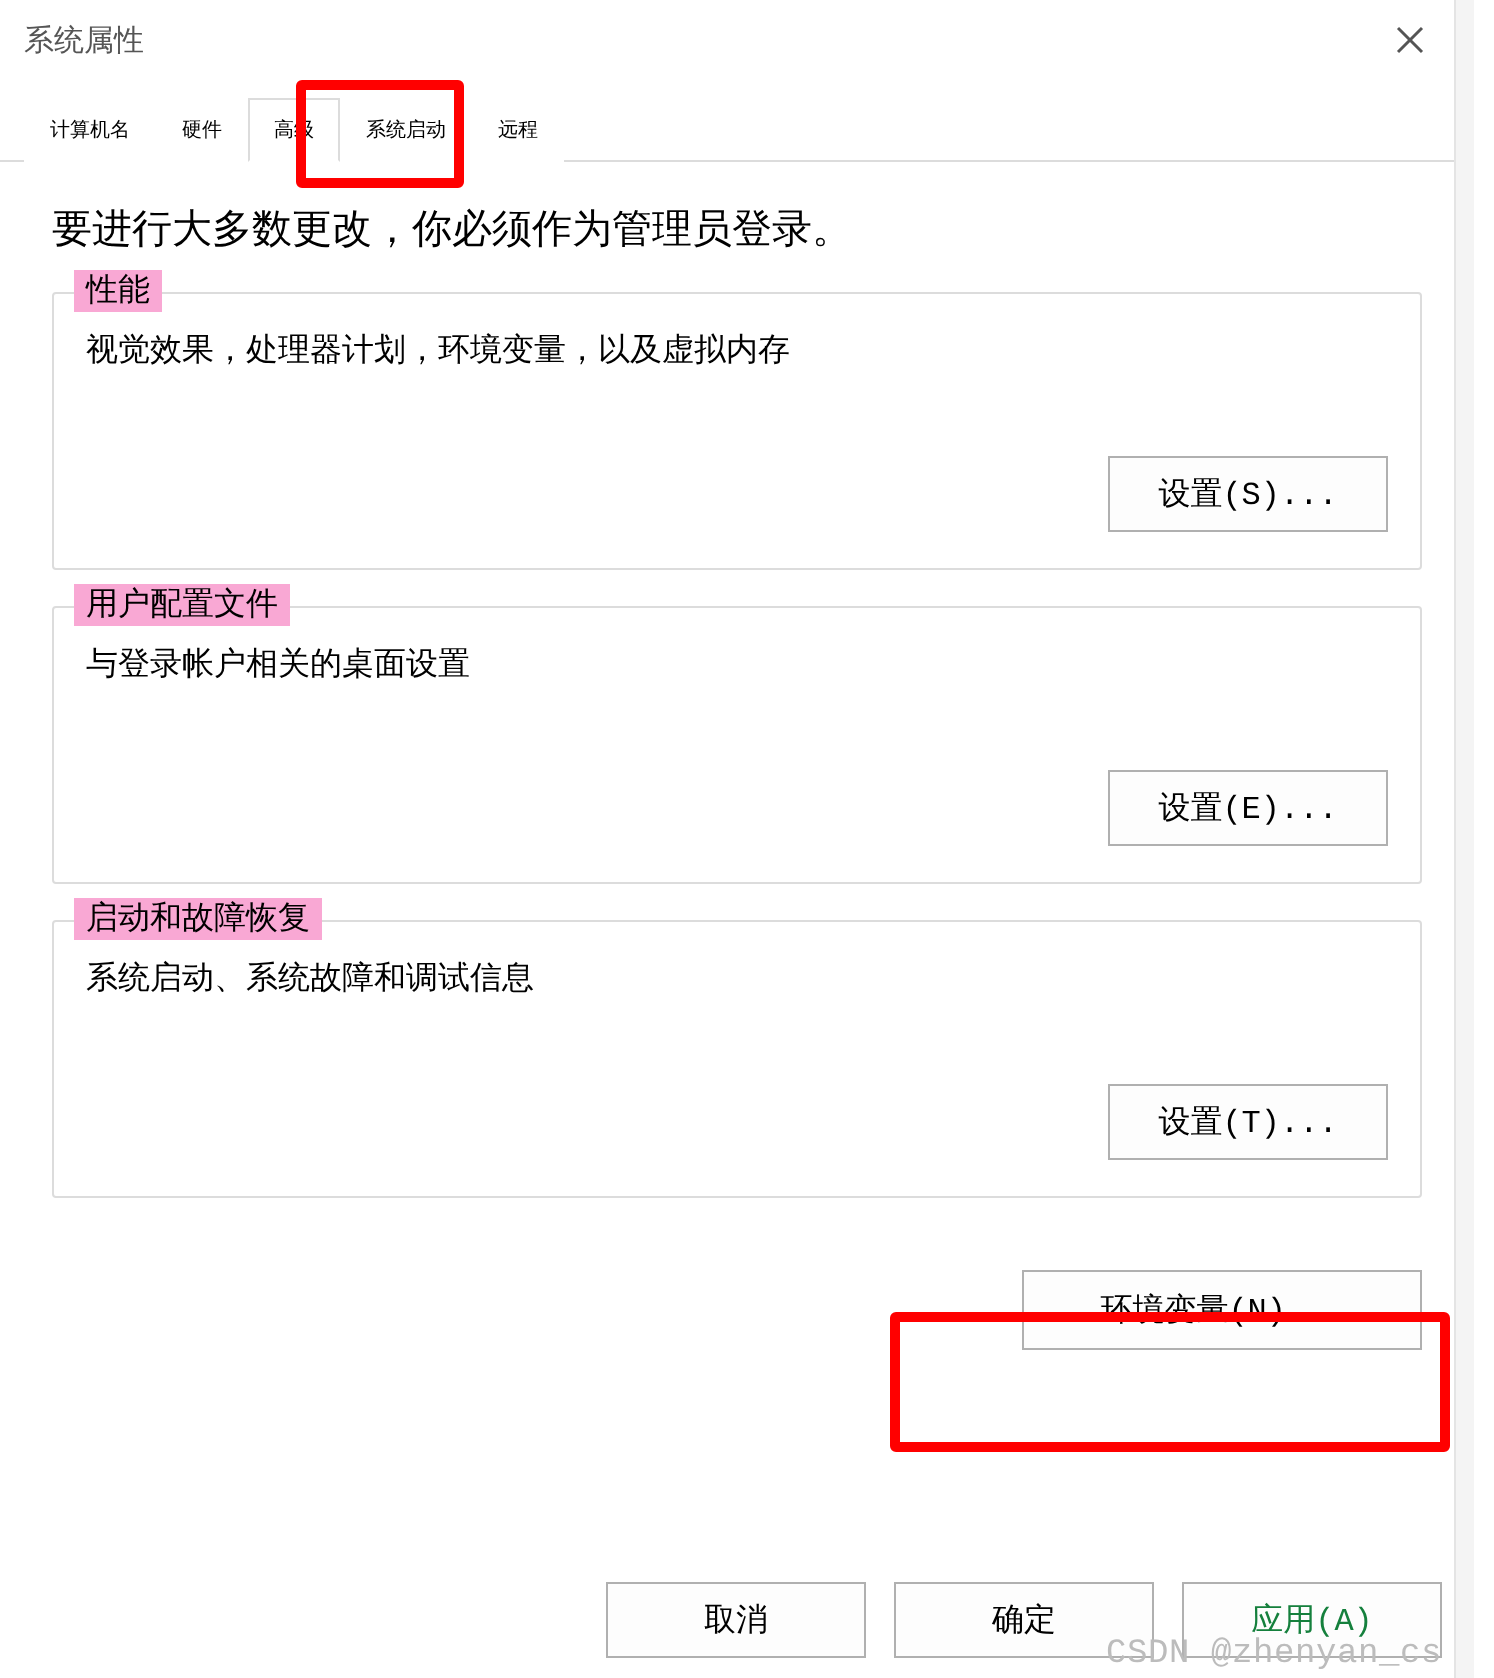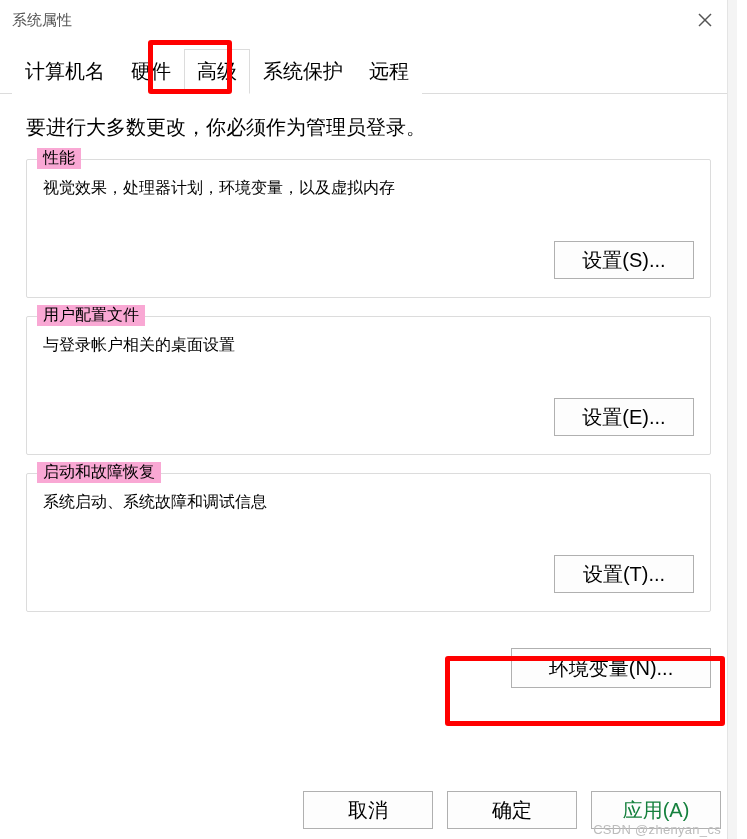--- a/index.html
+++ b/index.html
@@ -14,20 +14,21 @@
       width: 747px;
       height: 839px;
       position: relative;
       color: #000;
     }
     .dialog {
       width: 737px;
       height: 839px;
       background: #ffffff;
       position: relative;
+      font-family: Liberation Mono, monospace;
     }
     .titlebar {
       height: 40px;
       display: flex;
       align-items: center;
       padding: 0 12px;
       color: #555;
       font-size: 15px;
     }
     .titlebar .title-text {
@@ -47,21 +48,21 @@
       height: 16px;
     }
     .tabs {
       display: flex;
       padding: 8px 12px 0 12px;
       border-bottom: 1px solid #dcdcdc;
       gap: 0;
     }
     .tab {
       padding: 8px 12px;
-      font-size: 20px;
+      font-size: 10px;
       cursor: pointer;
       border: 1px solid transparent;
       border-bottom: none;
       position: relative;
       top: 1px;
       background: #fff;
     }
     .tab.active {
       border: 1px solid #dcdcdc;
       border-bottom: 1px solid #fff;
@@ -112,21 +113,21 @@
     }
     .group-btn-row {
       display: flex;
       justify-content: flex-end;
     }
     .btn {
       min-width: 140px;
       height: 38px;
       border: 1px solid #b0b0b0;
       background: #fdfdfd;
-      font-size: 20px;
+      font-size: 16px;
       font-family: inherit;
       cursor: pointer;
       padding: 0 18px;
     }
     .env-row {
       display: flex;
       justify-content: flex-end;
       padding: 8px 26px 0 26px;
     }
     .env-btn {
@@ -143,21 +144,21 @@
     .footer .btn {
       min-width: 130px;
     }
     .footer .btn.disabled {
       color: #15803d;
     }
     .watermark {
       position: absolute;
       right: 16px;
       bottom: 2px;
-      font-size: 13px;
+      font-size: 17px;
       color: #bcbcbc;
       letter-spacing: 0.3px;
     }
     .side-strip {
       position: absolute;
       right: 0;
       top: 0;
       width: 10px;
       height: 839px;
       background: #f4f4f4;
@@ -177,21 +178,21 @@
           <line x1="2" y1="2" x2="14" y2="14" stroke="#555" stroke-width="1.5"></line>
           <line x1="14" y1="2" x2="2" y2="14" stroke="#555" stroke-width="1.5"></line>
         </svg>
     </div>
   </div>
 
   <div class="tabs">
     <div class="tab">计算机名</div>
     <div class="tab">硬件</div>
     <div class="tab active">高级</div>
-    <div class="tab">系统保护</div>
+    <div class="tab">系统启动</div>
     <div class="tab">远程</div>
   </div>
 
   <div class="tab-content">
     <div class="intro">要进行大多数更改，你必须作为管理员登录。</div>
 
     <div class="group">
       <div class="group-title">性能</div>
       <div class="group-desc">视觉效果，处理器计划，环境变量，以及虚拟内存</div>
       <div class="group-btn-row">

